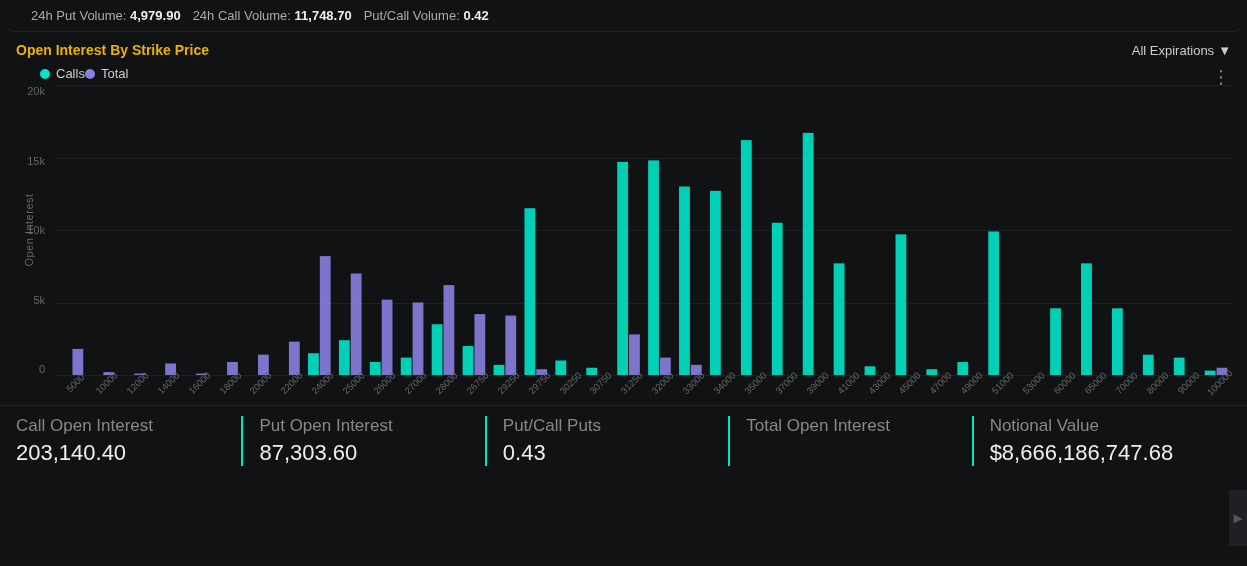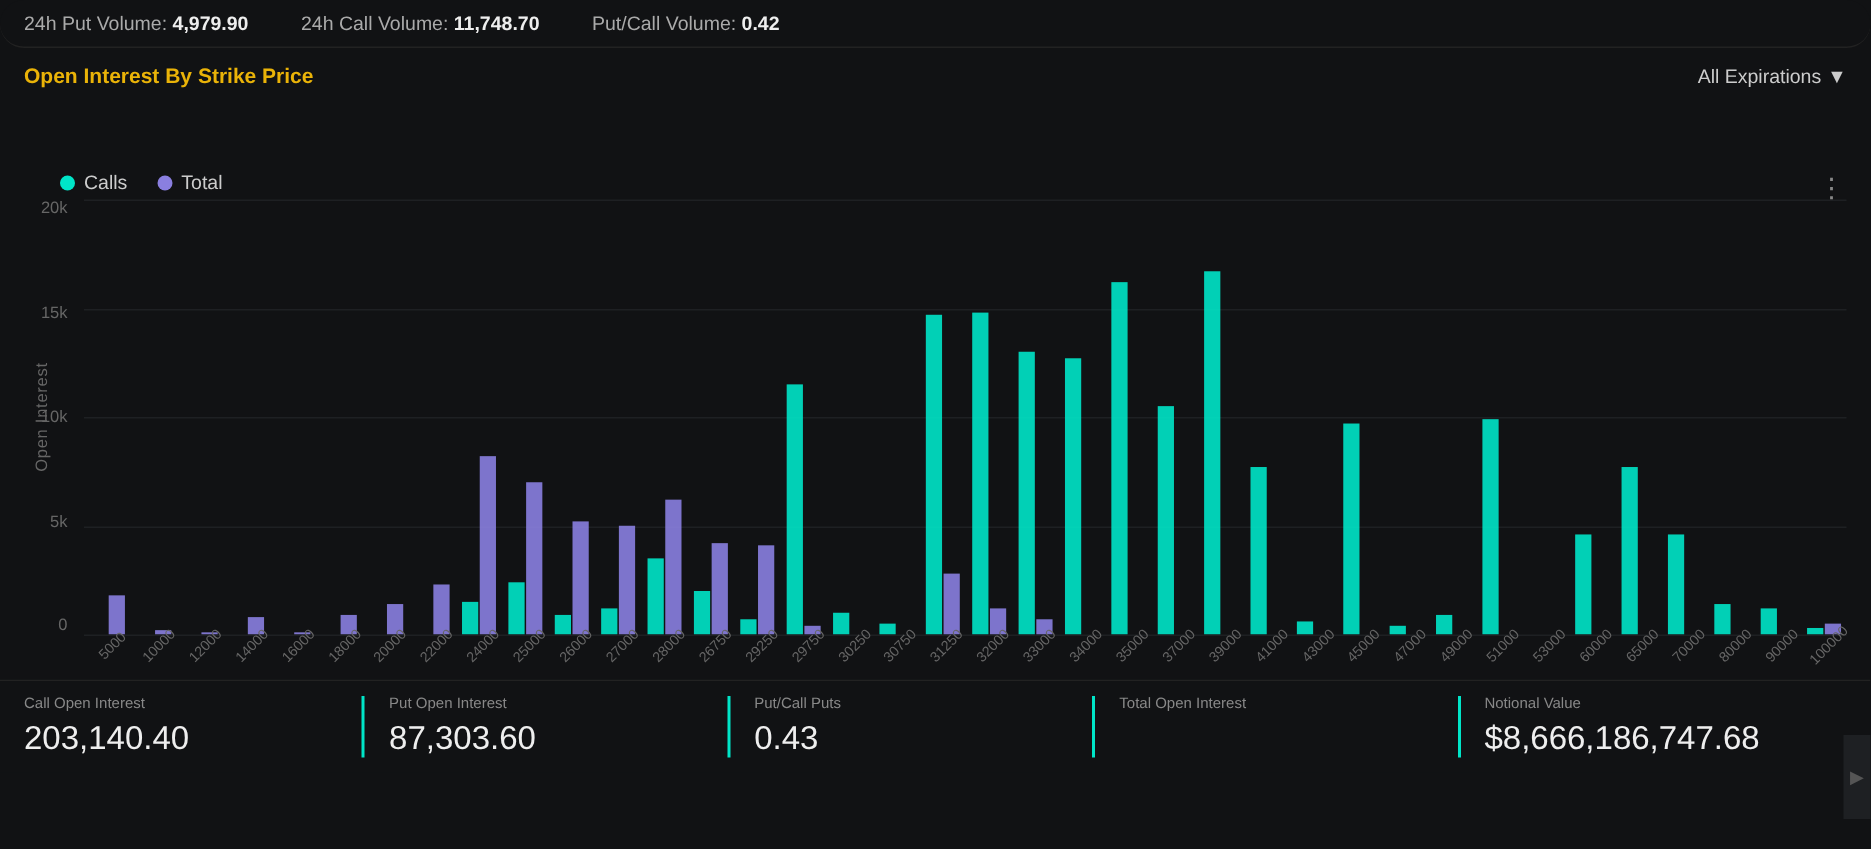--- a/index.html
+++ b/index.html
@@ -6,26 +6,26 @@
     body {
       background: #111214;
       color: #ccc;
       font-family: -apple-system, BlinkMacSystemFont, 'Segoe UI', sans-serif;
       width: 1247px;
       height: 566px;
       overflow: hidden;
     }
     .top-bar {
       background: #111214;
-      padding: 8px 16px;
+      padding: 8px 31px;
       font-size: 13px;
       color: #aaa;
       border-bottom: 1px solid #222;
       display: flex;
-      gap: 35px;
+      gap: 12px;
       border-radius: 16px;
     }
     .top-bar span strong { color: #eee; }
     .chart-section {
       background: #111214;
       padding: 0;
       position: relative;
     }
     .chart-header {
       display: flex;
@@ -41,24 +41,22 @@
     .expiry-selector {
       color: #ccc;
       font-size: 13px;
       display: flex;
       align-items: center;
       gap: 4px;
       cursor: pointer;
     }
     .legend {
       display: flex;
-      gap: 20px;
       padding: 4px 16px 4px 40px;
       position: relative;
-      margin-top: 48px;
     }
     .legend-item {
       display: flex;
       align-items: center;
       gap: 6px;
       font-size: 13px;
       color: #ccc;
     }
     .legend-dot {
       width: 10px;
@@ -155,21 +153,21 @@
     .stat-item {
       flex: 1;
       border-right: 2px solid #00e5c8;
       padding: 0 16px 0 0;
       margin-right: 16px;
     }
     .stat-item:last-child {
       border-right: none;
     }
     .stat-label {
-      font-size: 10px;
+      font-size: 17px;
       color: #888;
       margin-bottom: 4px;
     }
     .stat-value {
       font-size: 22px;
       color: #eee;
       font-weight: 400;
     }
     .scrollbar-right {
       position: absolute;

